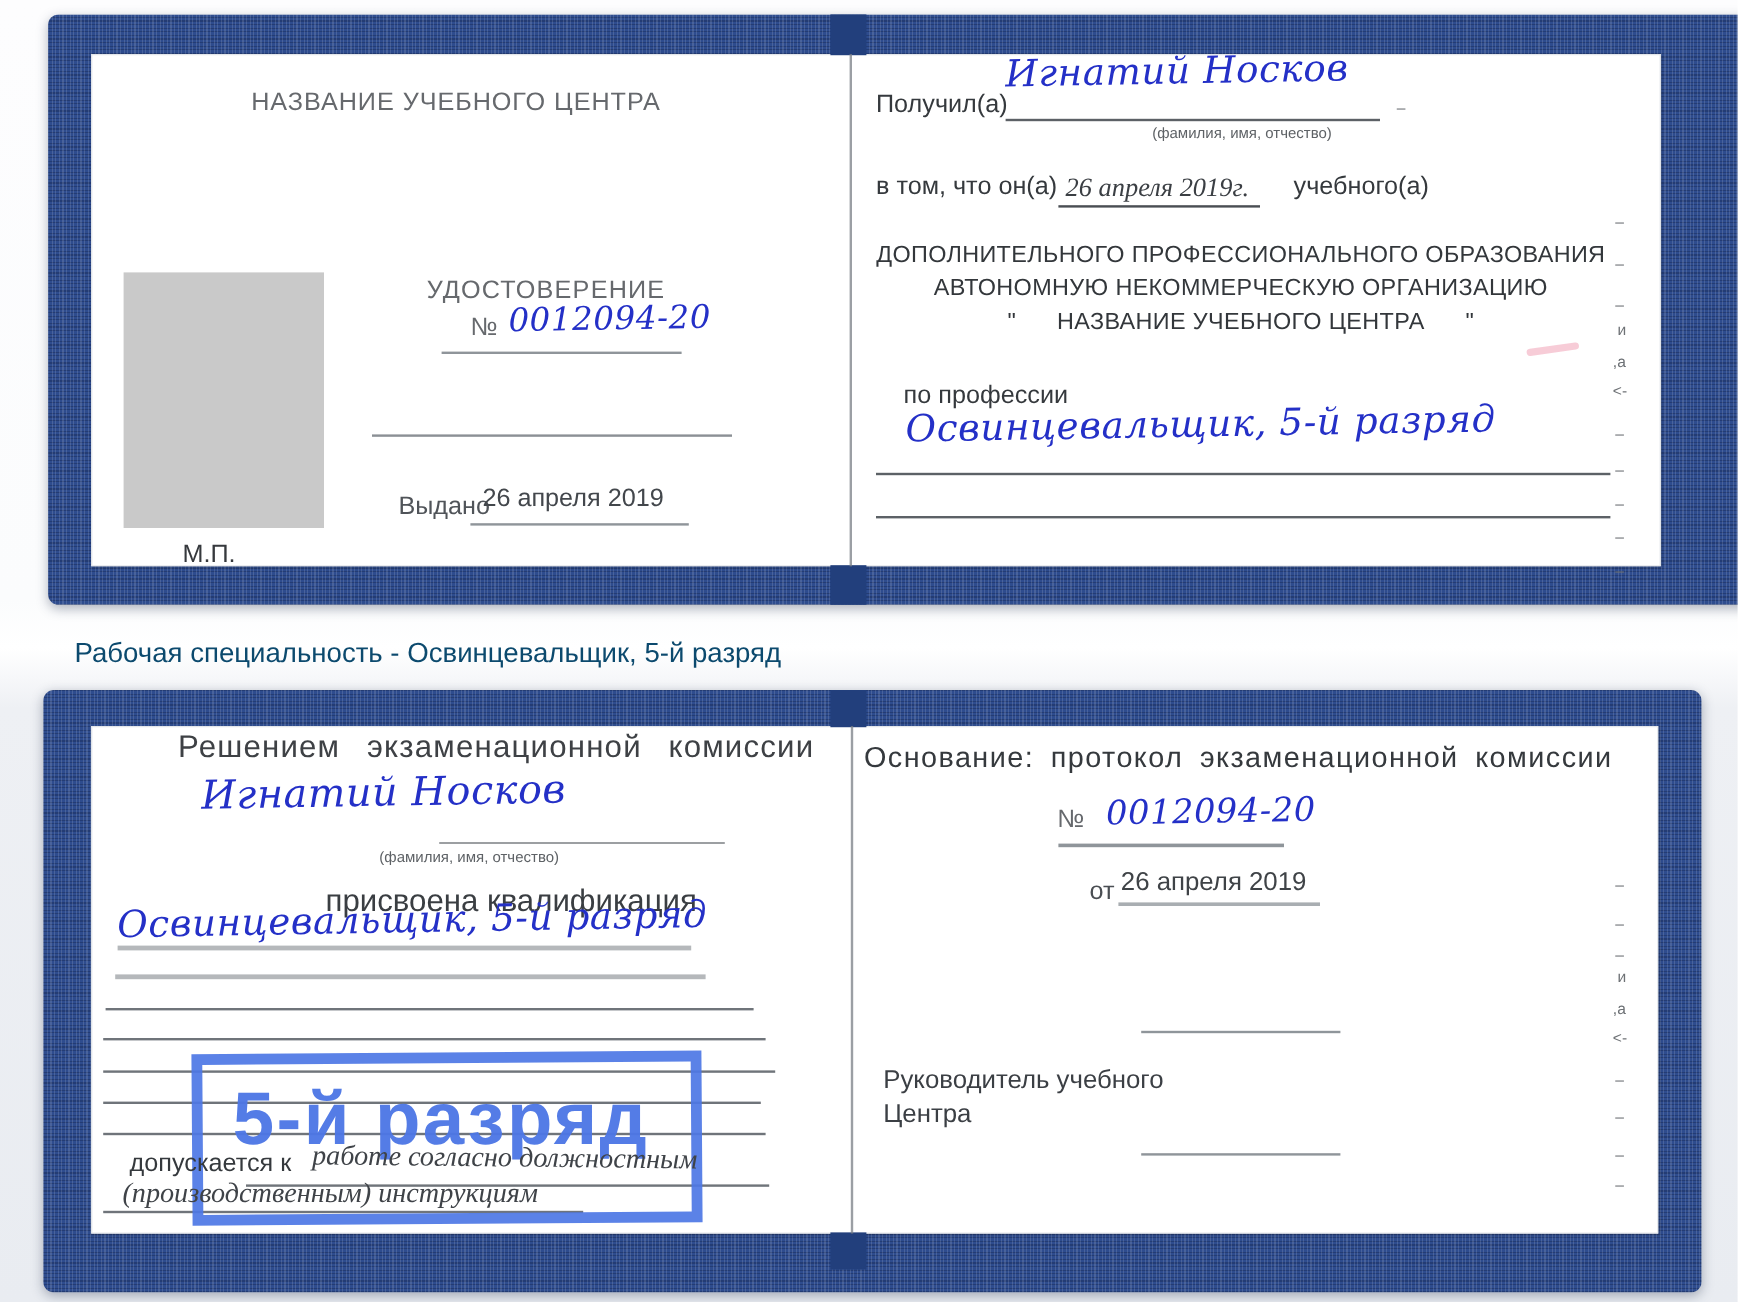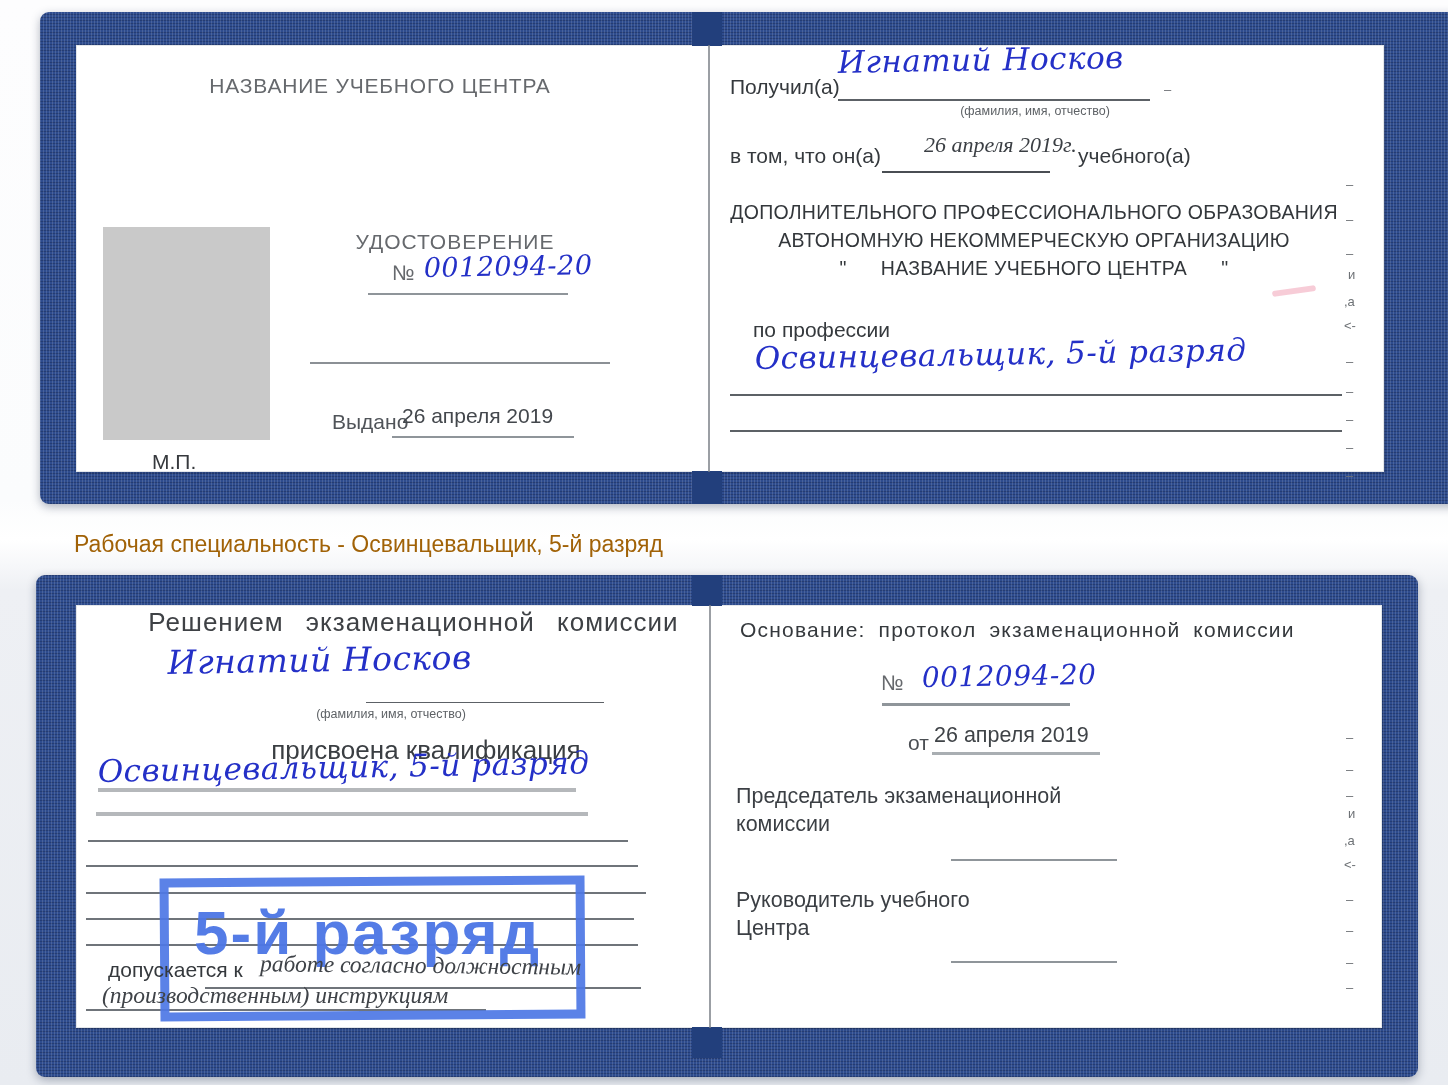--- a/index.html
+++ b/index.html
@@ -40,21 +40,21 @@
   .photo{position:absolute;background:#c9c9c9;}
   .stamp-box{
     position:absolute;border:9px solid rgba(77,119,229,.92);
     transform:rotate(-.4deg);
   }
   .stamp-text{
     position:absolute;font-weight:bold;font-size:62px;color:rgba(77,119,229,.96);
     letter-spacing:2px;white-space:nowrap;
   }
   .org{color:#33373b;font-size:19.5px;line-height:28px;text-align:center;letter-spacing:.3px;}
-  .caption{position:absolute;left:74px;top:531px;font-size:23px;color:#a16207;}
+  .caption{position:absolute;left:62px;top:531px;font-size:23px;color:#0c4a6e;}
   .smudge{position:absolute;width:44px;height:6px;background:rgba(231,110,140,.35);
           border-radius:3px;transform:rotate(-8deg);}
 </style>
 </head>
 <body>
 
 <div class="cover" style="left:40px;top:12px;width:1432px;height:492px;">
 
   <div class="pages" style="left:36px;top:33px;width:1308px;height:427px;"></div>
 
@@ -78,21 +78,21 @@
   <div class="abs" style="left:362px;top:392px;font-size:21px;color:#43474c;">26 апреля 2019</div>
   <div class="hline" style="left:352px;top:424px;width:182px;height:2px;"></div>
 
   <div class="abs print-dark" style="left:690px;top:63px;">Получил(а)</div>
   <div class="abs hand" style="left:798px;top:32px;font-size:31px;">Игнатий Носков</div>
   <div class="abs thin" style="left:798px;top:87px;width:312px;"></div>
   <span class="mark" style="left:1124px;top:70px;">–</span>
   <div class="abs hint" style="left:850px;top:92px;width:290px;text-align:center;">(фамилия, имя, отчество)</div>
 
   <div class="abs print-dark" style="left:690px;top:132px;">в том, что он(а)</div>
-  <div class="abs serif-it" style="left:848px;top:120px;margin-left:36px;">26 апреля 2019г.</div>
+  <div class="abs serif-it" style="left:848px;top:131px;">26 апреля 2019г.</div>
   <div class="abs thin" style="left:842px;top:159px;width:168px;background:#4a4e53;"></div>
   <div class="abs print-dark" style="left:1038px;top:132px;">учебного(а)</div>
 
   <div class="abs org" style="left:660px;top:186px;width:668px;">
     <div>ДОПОЛНИТЕЛЬНОГО ПРОФЕССИОНАЛЬНОГО ОБРАЗОВАНИЯ</div>
     <div>АВТОНОМНУЮ НЕКОММЕРЧЕСКУЮ ОРГАНИЗАЦИЮ</div>
     <div>
       <span style="padding-right:34px;">"</span><span>НАЗВАНИЕ УЧЕБНОГО ЦЕНТРА</span><span style="padding-left:34px;">"</span>
     </div>
   </div>
@@ -144,31 +144,30 @@
   <div class="ruled" style="left:169px;top:412px;width:436px;"></div>
   <div class="ruled" style="left:50px;top:434px;width:400px;"></div>
 
   <div class="stamp-box" style="left:124px;top:302px;width:407px;height:125px;"></div>
   <div class="stamp-text" style="left:158px;top:322px;">5-й разряд</div>
 
   <div class="abs print-dark" style="left:72px;top:383px;">допускается к</div>
   <div class="abs serif-it" style="left:224px;top:377px;font-size:23.5px;color:#3f4348;transform:rotate(.6deg);">работе согласно должностным</div>
   <div class="abs serif-it" style="left:66px;top:407px;font-size:23.5px;color:#3f4348;">(производственным) инструкциям</div>
 
-  <div class="abs" style="left:704px;top:43px;font-size:21px;color:#35393d;letter-spacing:1.2px;word-spacing:6px;">Основание: протокол экзаменационной комиссии</div>
+  <div class="abs" style="left:684px;top:43px;font-size:24px;color:#35393d;letter-spacing:1.2px;word-spacing:6px;">Основание: протокол экзаменационной комиссии</div>
 
   <div class="abs print-gray" style="left:845px;top:96px;">№</div>
   <div class="abs hand" style="left:886px;top:86px;font-size:28px;">0012094-20</div>
   <div class="hline" style="left:846px;top:128px;width:188px;height:2.5px;"></div>
 
   <div class="abs" style="left:872px;top:156px;font-size:21px;color:#4a4e53;">от</div>
   <div class="abs" style="left:898px;top:148px;font-size:21.5px;color:#3f4347;">26 апреля 2019</div>
   <div class="hline" style="left:896px;top:177px;width:168px;height:2.5px;background:#a9aeb2;"></div>
 
-  <div class="abs" style="left:700px;top:207px;width:345px;font-size:21.5px;color:#3b3f44;line-height:28px;">Председатель экзаменационной комиссии</div>
   <div class="hline" style="left:915px;top:284px;width:166px;height:2px;"></div>
 
   <div class="abs" style="left:700px;top:311px;width:255px;font-size:21.5px;color:#3b3f44;line-height:28px;">Руководитель учебного Центра</div>
   <div class="hline" style="left:915px;top:386px;width:166px;height:2px;"></div>
 
   <span class="mark" style="left:1310px;top:155px;">–</span>
   <span class="mark" style="left:1310px;top:187px;">–</span>
   <span class="mark" style="left:1310px;top:213px;">–</span>
   <span class="mark" style="left:1312px;top:231px;">и</span>
   <span class="mark" style="left:1308px;top:258px;">,а</span>

